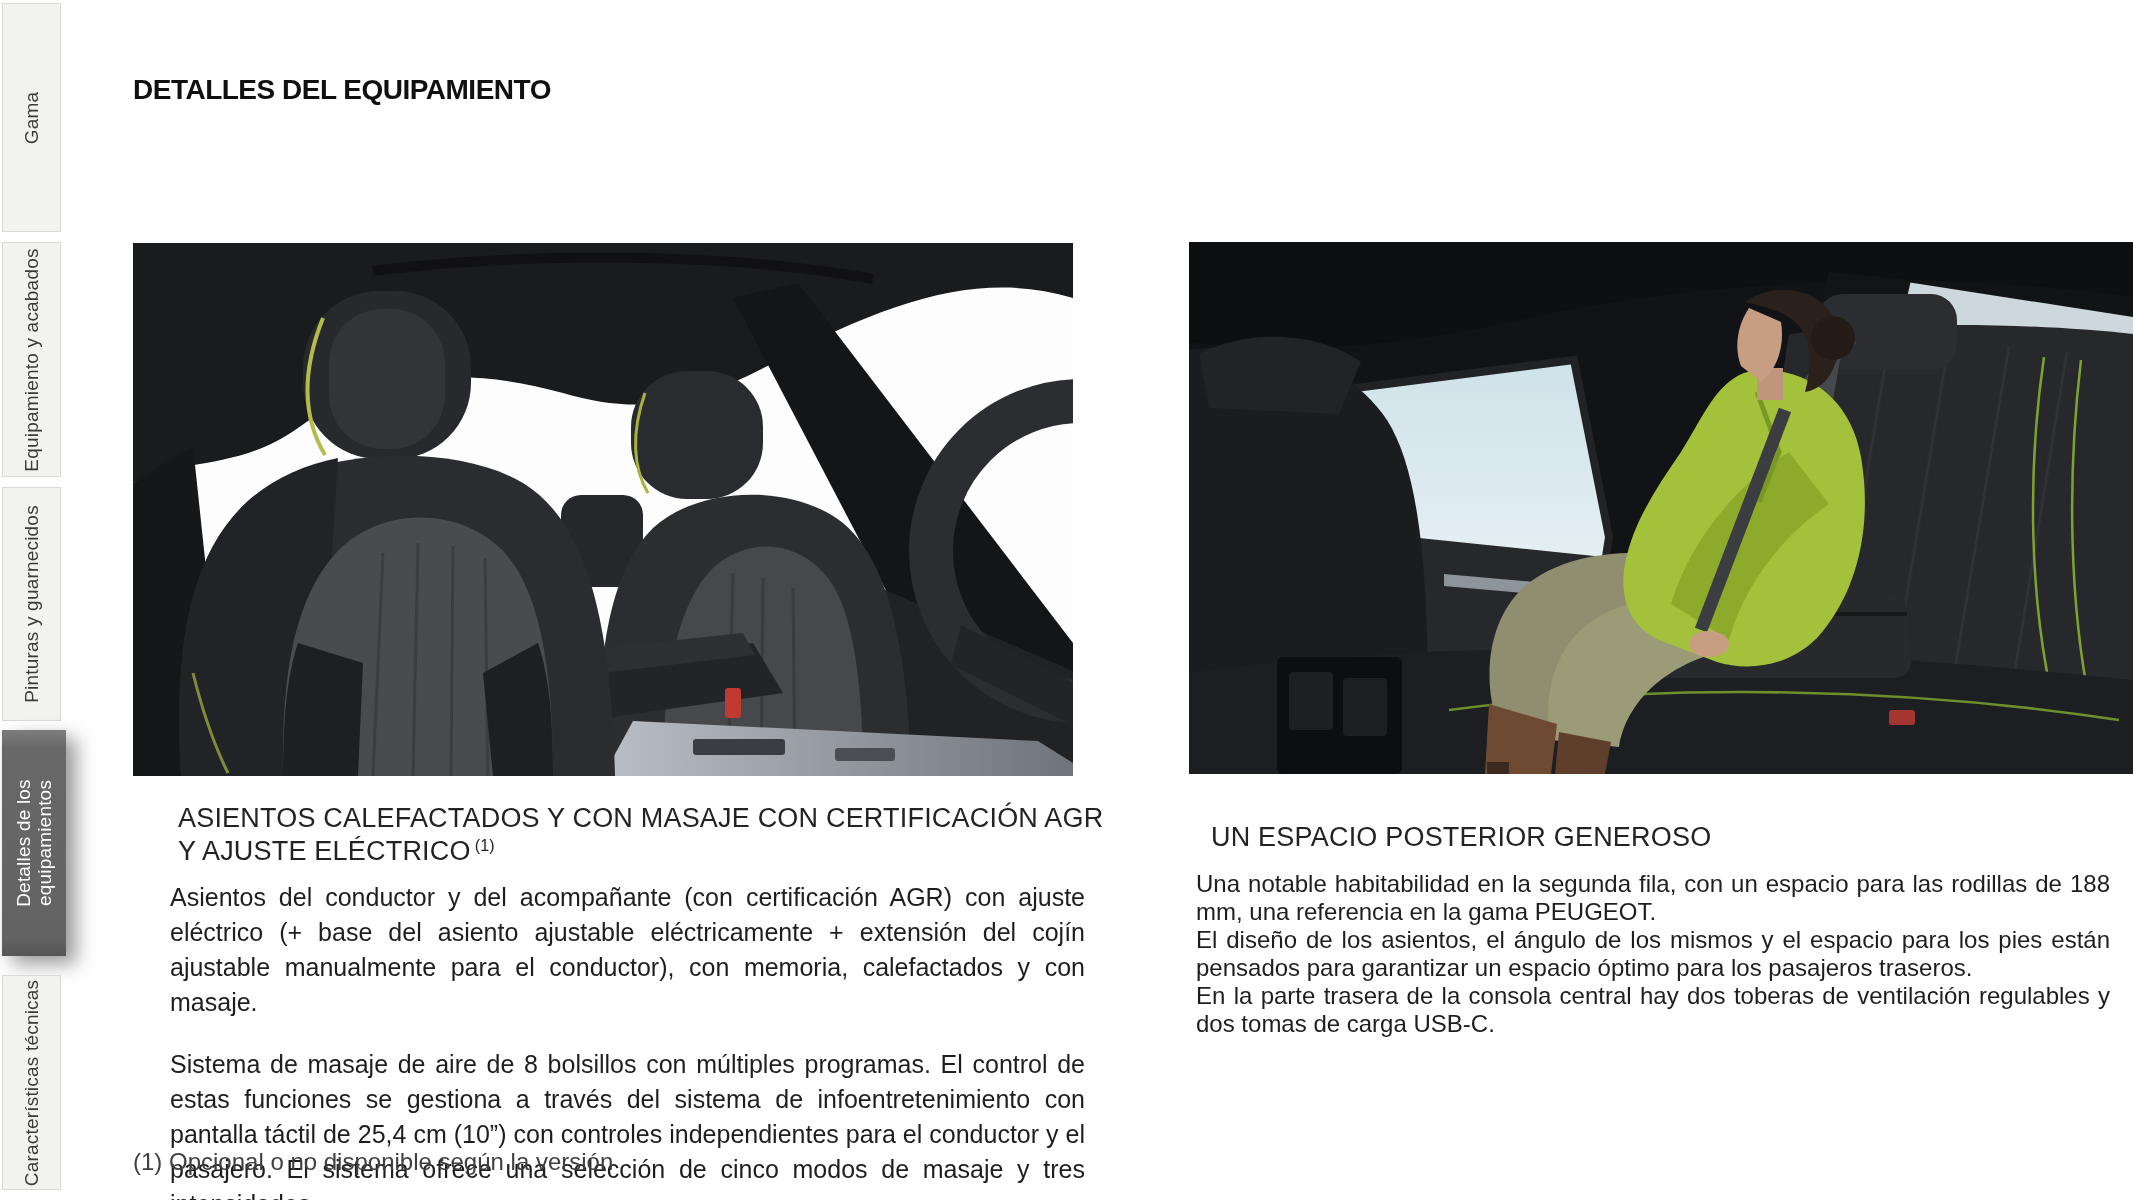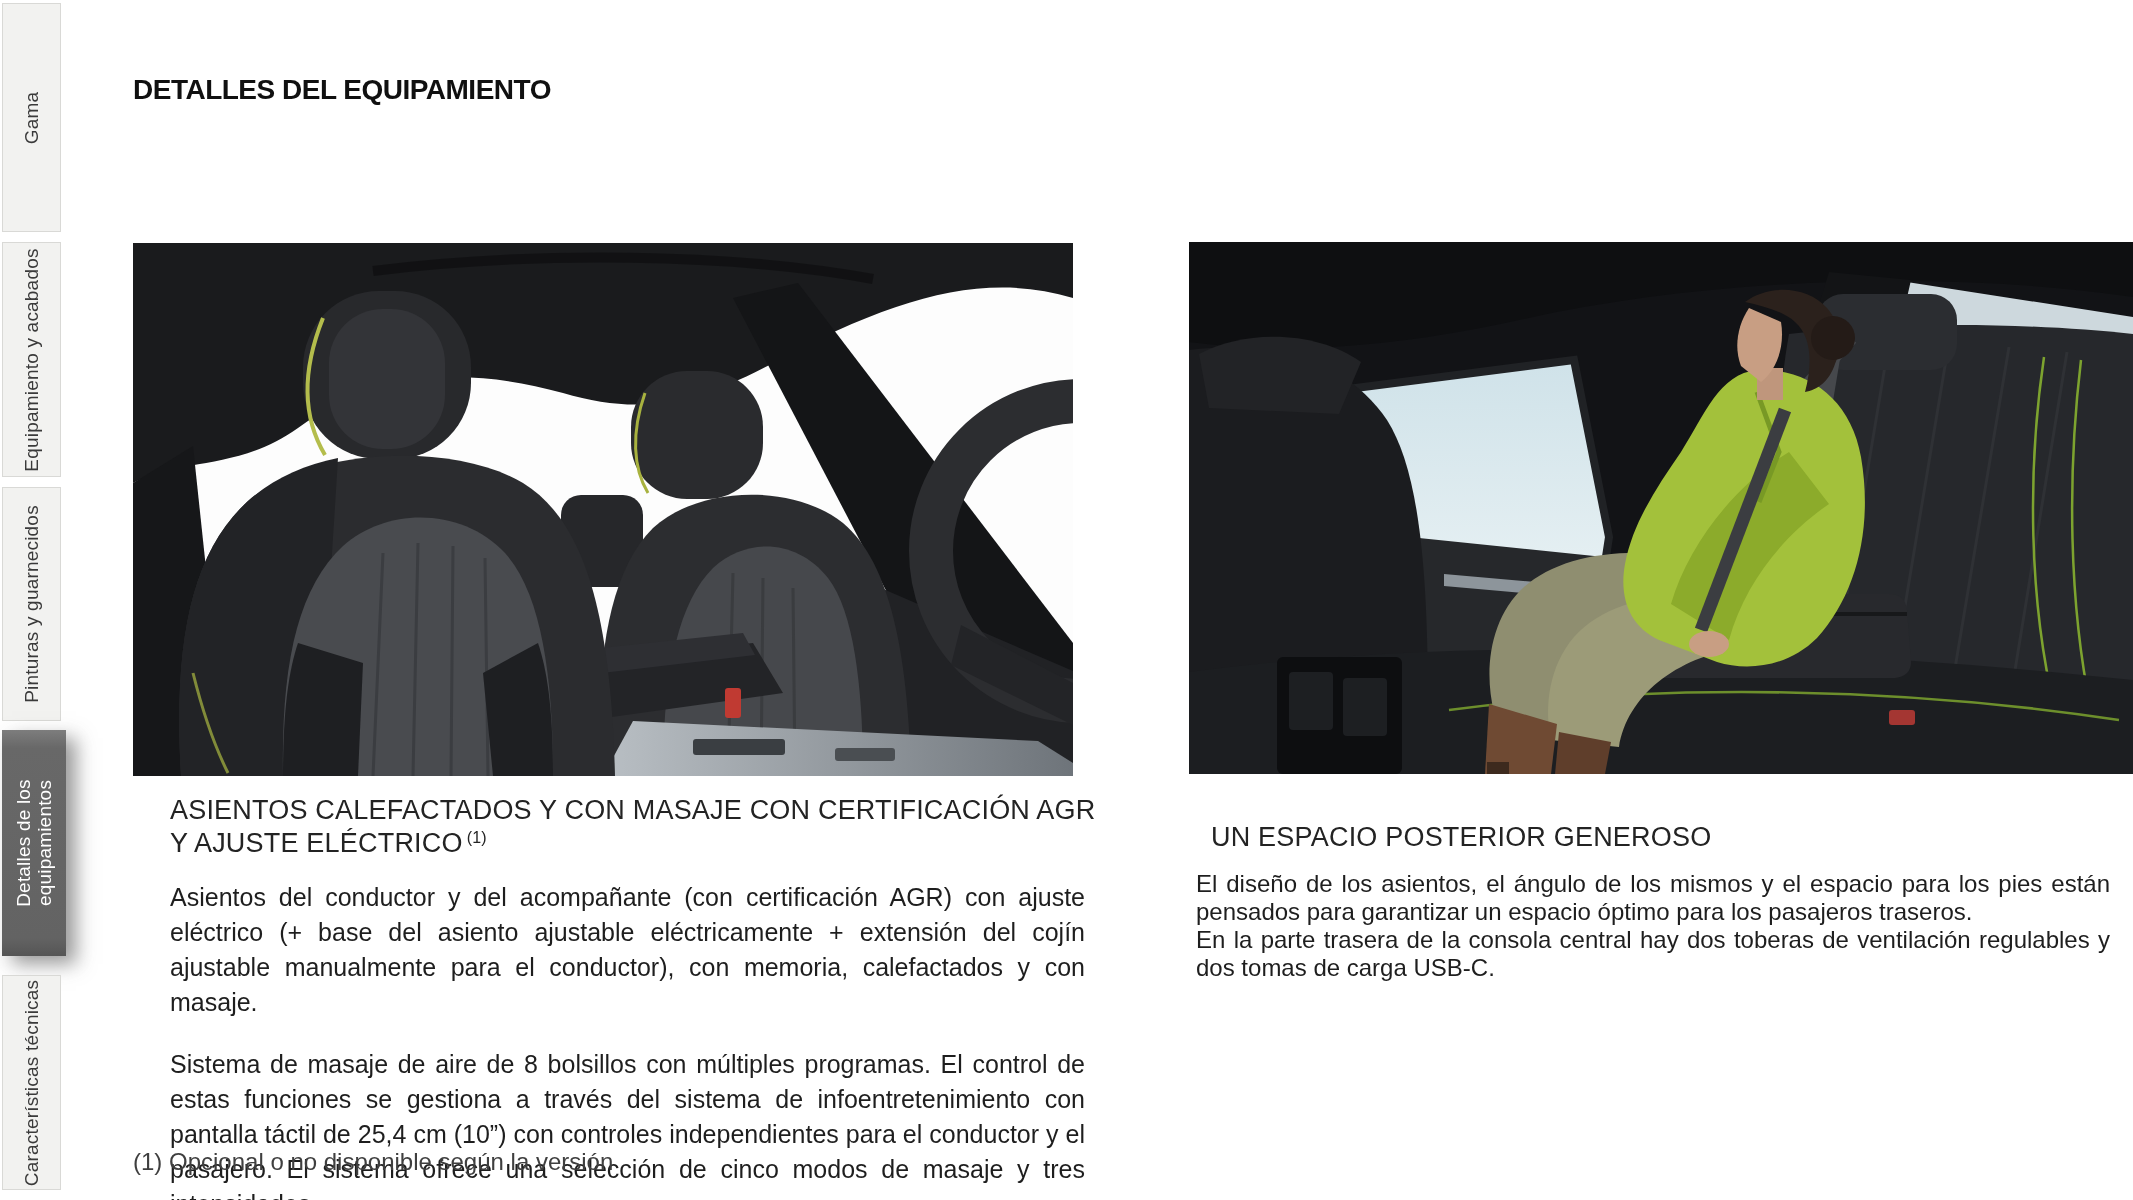--- a/index.html
+++ b/index.html
@@ -192,29 +192,30 @@
       <path d="M568,150 L590,210 L570,260" stroke="#789925" stroke-width="5" fill="none"></path>
       <path d="M596,168 L512,388" stroke="#3b3d41" stroke-width="13"></path>
       <ellipse cx="520" cy="402" rx="20" ry="13" fill="#c89e83"></ellipse>
       <rect x="568" y="126" width="26" height="32" fill="#bf967c"></rect>
       <path d="M560,66 C548,84 545,106 552,124 L572,140 C588,128 596,104 592,80 Z" fill="#c89e83"></path>
       <path d="M556,60 C580,42 618,44 638,66 C652,82 654,104 646,122 C640,140 628,148 616,150 C624,120 622,94 606,80 C594,69 574,64 556,60 Z" fill="#2b211c"></path>
       <circle cx="644" cy="96" r="22" fill="#241b17"></circle>
     </svg>
   </div>
 
-  <h2 class="section-heading heading-left" style="margin:8px;font-weight:400;">
+  <h2 class="section-heading heading-left" style="margin:16px;font-weight:400;">
     <span>ASIENTOS CALEFACTADOS Y CON MASAJE CON CERTIFICACIÓN AGR Y AJUSTE ELÉCTRICO</span><span class="sup-ref">(1)</span>
   </h2>
   <div class="body-left">
     <p>Asientos del conductor y del acompañante (con certificación AGR) con ajuste eléctrico (+ base del asiento ajustable eléctricamente + extensión del cojín ajustable manualmente para el conductor), con memoria, calefactados y con masaje.</p>
     <p>Sistema de masaje de aire de 8 bolsillos con múltiples programas. El control de estas funciones se gestiona a través del sistema de infoentretenimiento con pantalla táctil de 25,4 cm (10”) con controles independientes para el conductor y el pasajero. El sistema ofrece una selección de cinco modos de masaje y tres intensidades.</p>
   </div>
 
   <h2 class="section-heading heading-right" style="margin:15px;font-weight:400;">UN ESPACIO POSTERIOR GENEROSO</h2>
   <div class="body-right">
+    <p>Una notable habitabilidad en la segunda fila, con un espacio para las rodillas de 188 mm, una referencia en la gama PEUGEOT.</p>
     <p>El diseño de los asientos, el ángulo de los mismos y el espacio para los pies están pensados para garantizar un espacio óptimo para los pasajeros traseros.</p>
     <p>En la parte trasera de la consola central hay dos toberas de ventilación regulables y dos tomas de carga USB-C.</p>
   </div>
 
   <div class="footnote">(1) Opcional o no disponible según la versión</div>
 
 </div>
 
 </body></html>

